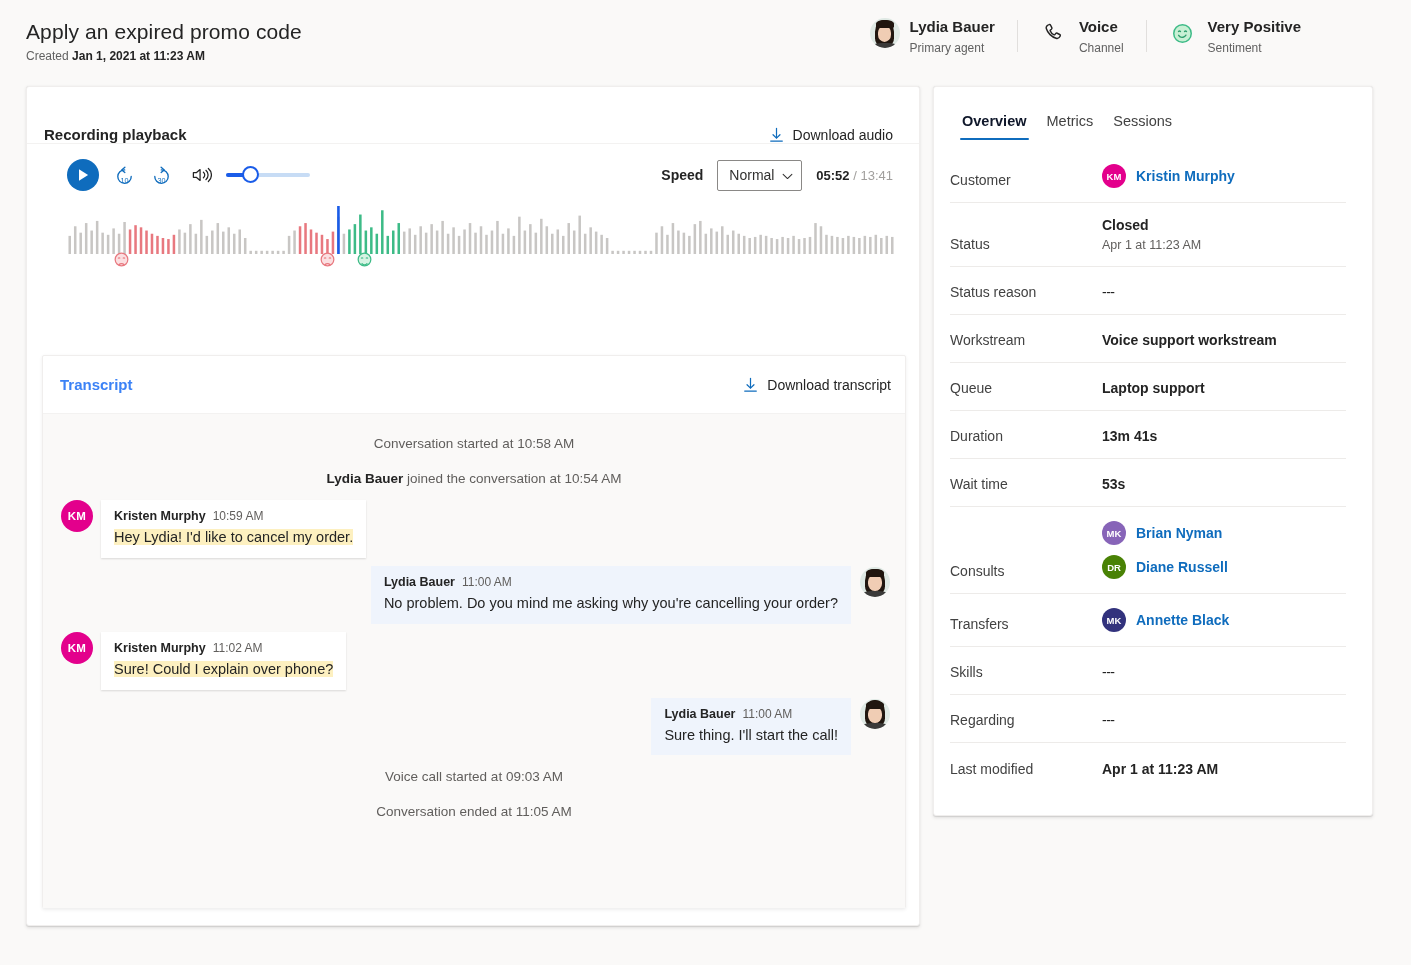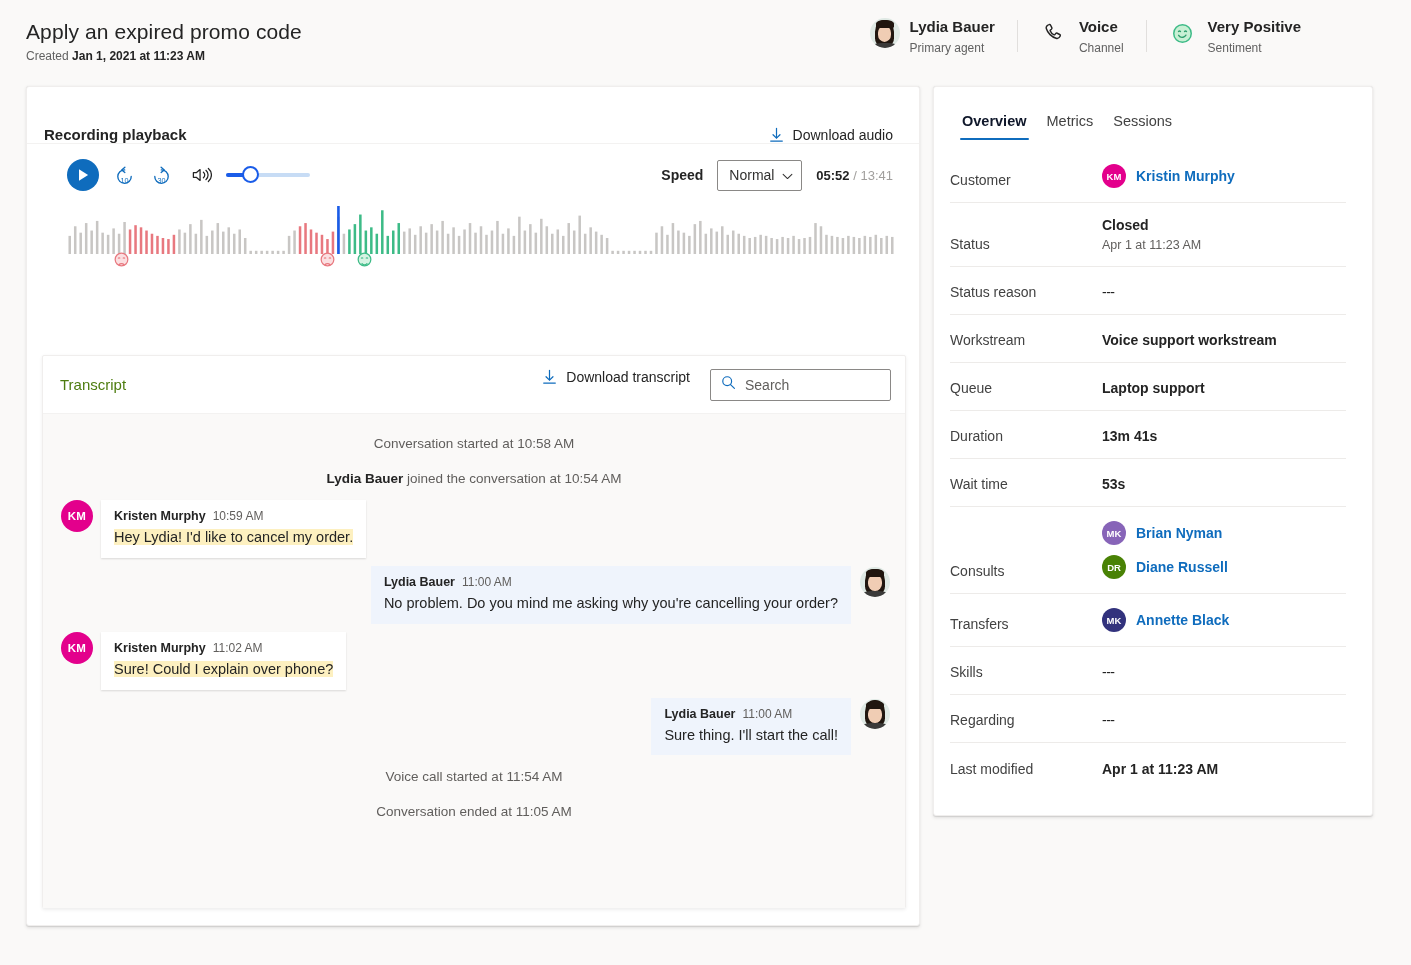--- a/index.html
+++ b/index.html
@@ -106,21 +106,21 @@
   
   .transcript {
     position: absolute; left: 15px; top: 268px; width: 864px; height: 553px;
     border: 1px solid #f0eeed; border-radius: 2px; background: #fff;
     box-shadow: 0 1.6px 3.6px rgba(0,0,0,.07);
   }
   .tr-header {
     height: 58px; display: flex; align-items: center; padding: 0 14px 0 17px;
     border-bottom: 1px solid #f3f2f1;
   }
-  .tr-title { font-size: 15px; font-weight: 400; color: #4d7c0f; }
+  .tr-title { font-size: 15px; font-weight: 700; color: #3b82f6; }
   .tr-actions { margin-left: auto; display: flex; align-items: flex-start; gap: 20px; }
   .search-box {
     width: 181px; height: 32px; border: 1px solid #8a8886; border-radius: 2px; background: #fff;
     display: flex; align-items: center; gap: 9px; padding: 0 10px; cursor: text;
   }
   .search-box input {
     border: 0; outline: 0; font-size: 14px; color: #605e5c; width: 130px;
     font-family: inherit; background: transparent;
   }
   .search-box input::placeholder { color: #605e5c; }
@@ -492,29 +492,20 @@
           <button class="download-link">
             <span class="dl-icon">
               <svg width="15" height="16" viewBox="0 0 16 17" fill="none" stroke="#0f6cbd" stroke-width="1.3" stroke-linecap="round" stroke-linejoin="round">
                 <path d="M8 1.5v10"></path>
                   <path d="M4.3 8.2 8 11.9l3.7-3.7"></path>
                   <path d="M1.8 15h12.4"></path>
               </svg>
             </span>
             <span>Download transcript</span>
           </button>
-          <div class="search-box">
-            <span>
-              <svg width="15" height="15" viewBox="0 0 16 16" fill="none" stroke="#0f6cbd" stroke-width="1.25">
-                <circle cx="6.6" cy="6.6" r="4.7"></circle>
-                  <path d="M10.2 10.2 14.3 14.3" stroke-linecap="round"></path>
-              </svg>
-            </span>
-            <input type="text" value="" placeholder="Search" style="">
-          </div>
         </div>
       </div>
       <div class="tr-body" id="transcript-body">
           <div class="sys-line"><span>Conversation started at 10:58 AM</span></div>
           <div class="sys-line"><b>Lydia Bauer</b><span> joined the conversation at 10:54 AM</span></div>
           <div class="msg-row customer">
             <div class="bubble-avatar" style="background: rgb(227, 0, 140);">KM</div>
             <div class="msg-bubble cust-b">
               <div class="msg-meta"><span class="who">Kristen Murphy</span><span>10:59 AM</span></div>
               <div class="msg-text"><span class="hl">Hey Lydia! I'd like to cancel my order.</span></div>
@@ -548,21 +539,21 @@
             </div>
             <div class="bubble-avatar" style="background: transparent;">
               <div class="avatar-photo">
                 <div class="hair"></div>
                 <div class="face"></div>
                 <div class="bang"></div>
                 <div class="shirt"></div>
               </div>
             </div>
           </div>
-          <div class="sys-line"><span>Voice call started at 11:54 AM</span></div>
+          <div class="sys-line"><span>Voice call started at 09:03 AM</span></div>
           <div class="sys-line"><span>Conversation ended at 11:05 AM</span></div>
         </div>
     </div>
   </div>
 
   <div class="card" id="right-card">
     <div class="tabs" id="details-tabs">
         <div class="tab active">Overview</div>
         <div class="tab">Metrics</div>
         <div class="tab">Sessions</div>

